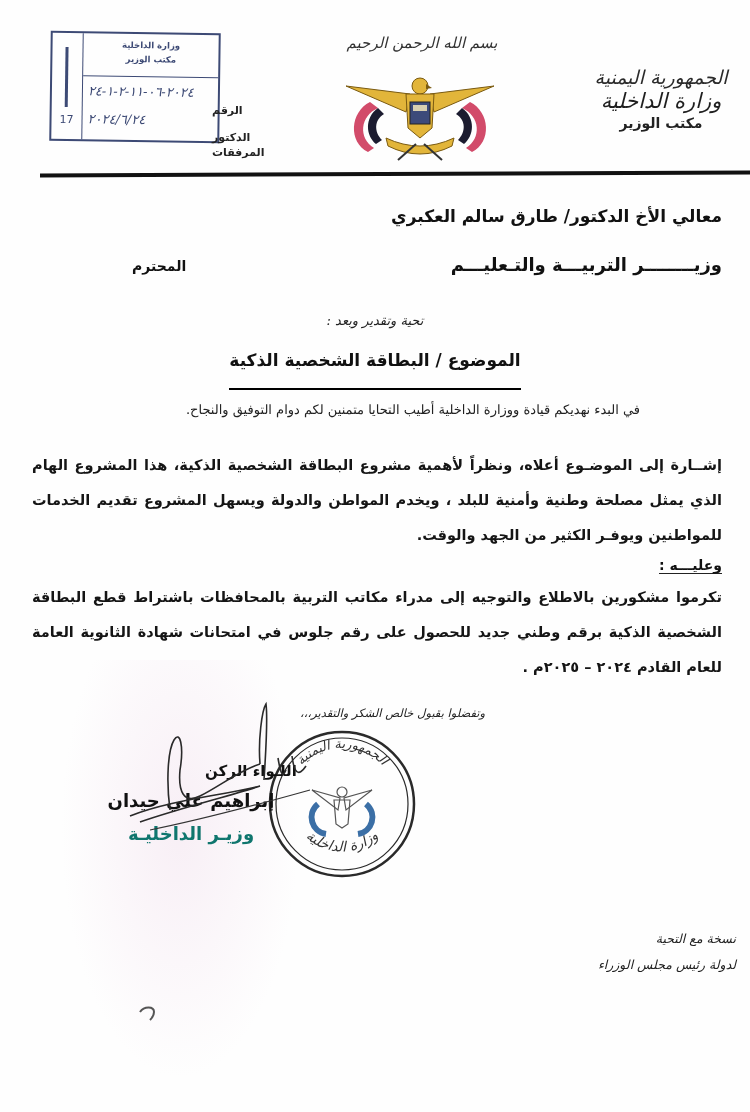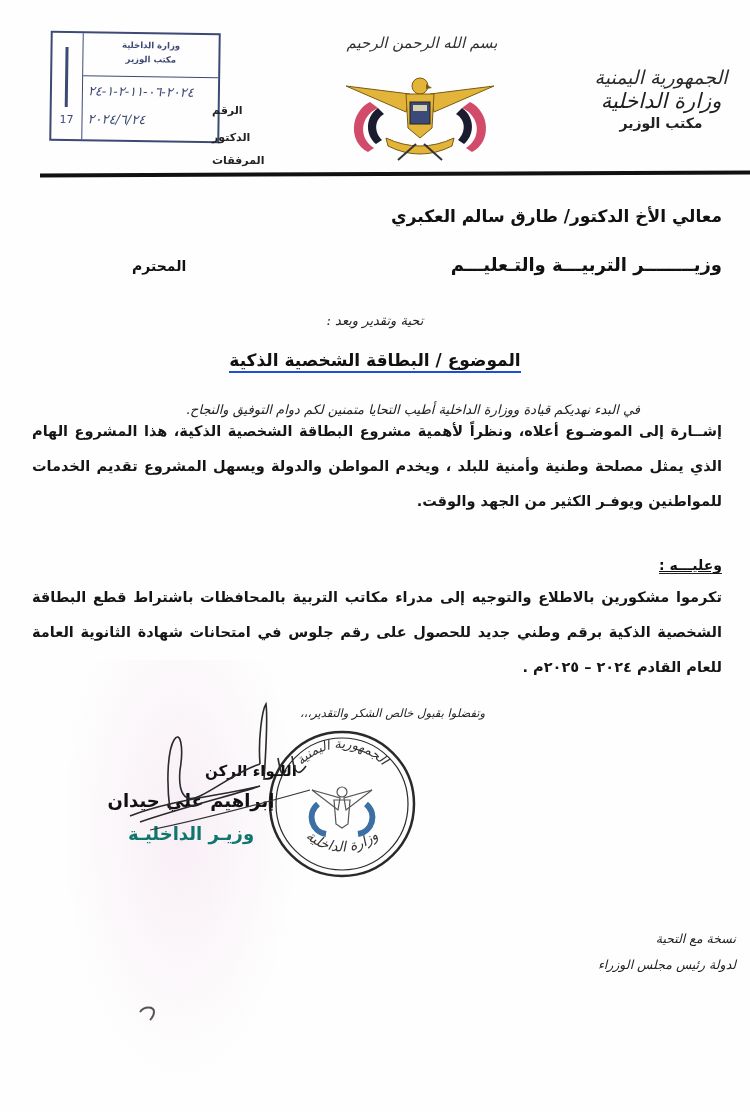--- a/index.html
+++ b/index.html
@@ -30,26 +30,26 @@
   .refs div { font-size:11px; font-weight:bold; color:#222; line-height:15px; }
 
   .hrule { left:40px; top:172px; width:710px; height:4px; background:#111; transform:rotate(-0.25deg); }
 
   
   .salutation { right:28px; top:206px; font-size:17px; font-weight:bold; direction:rtl; color:#111; }
   .minister-line { right:28px; top:254px; font-size:18px; font-weight:bold; direction:rtl; color:#111; letter-spacing:0.5px; }
   .honorific { left:132px; top:258px; font-size:14px; font-weight:bold; direction:rtl; color:#111; }
   .greeting { left:0; width:750px; top:313px; text-align:center; font-family:"DejaVu Serif", serif; font-style:italic; font-size:13px; direction:rtl; color:#222; }
   .subject { left:0; width:750px; top:350px; text-align:center; font-size:17px; font-weight:bold; direction:rtl; color:#111; }
-  .subject span { border-bottom:2px solid #1d4ed8; padding-bottom:1px; }
-  .opening { left:108px; width:610px; top:402px; text-align:center; font-family:"DejaVu Serif", serif; font-style:italic; font-size:13px; direction:rtl; color:#222; }
+  .subject span { border-bottom:2px solid #000000; padding-bottom:18px; }
+  .opening { left:108px; width:610px; top:402px; text-align:center; font-family:"DejaVu Serif", serif; font-size:13px; direction:rtl; color:#222; }
   .para { right:28px; width:690px; direction:rtl; text-align:justify; text-align-last:right; font-size:14.5px; font-weight:bold; line-height:35px; color:#151515; }
-  .para1 { top:414px;margin-left:24px; }
+  .para1 { top:448px;margin-left:24px; }
   .whereas { right:28px; top:557px; font-size:14px; font-weight:bold; direction:rtl; color:#111; }
-  .whereas span { border-bottom:1.5px solid #222;text-decoration:underline; }
+  .whereas span { border-bottom:1.5px solid #222; }
   .para2 { top:580px; }
   .closing { left:300px; top:706px; font-family:"DejaVu Serif", serif; font-style:italic; font-size:11.5px; direction:rtl; color:#222; }
 
   
   .sig-block { left:96px; top:762px; width:190px; direction:rtl; text-align:center; }
   .sig-block .rank { font-size:15px; font-weight:bold; color:#111; margin-right:-120px; }
   .sig-block .name { font-size:18px; font-weight:bold; color:#111; margin-top:10px; }
   .sig-block .title { font-size:18px; font-weight:bold; color:#0f766e; margin-top:12px; letter-spacing:1px; }
   .seal { left:266px; top:728px; width:152px; height:152px; }
   .signature { left:110px; top:700px; width:230px; height:140px; }
@@ -103,21 +103,21 @@
     <div class="top">
       <div>وزارة الداخلية</div>
       <div>مكتب الوزير</div>
     </div>
     <div class="num" style="top:50px">٢٠٢٤-٠٦-١١-٢-١-٢٤</div>
     <div class="num" style="top:78px">٢٠٢٤/٦/٢٤</div>
   </div>
   <div class="abs refs">
     <div>الرقم</div>
     <div style="margin-top:12px">الدكتور</div>
-    <div style="margin-top:8px">المرفقات</div>
+    <div style="">المرفقات</div>
   </div>
 
   <div class="abs hrule"></div>
 
   <div class="abs minister-line">وزيــــــــر التربيـــة والتـعليـــم</div>
   <div class="abs salutation">معالي الأخ الدكتور/ طارق سالم العكبري</div>
   <div class="abs honorific">المحترم</div>
 
   <div class="abs greeting">تحية وتقدير وبعد :</div>
   <div class="abs subject">

